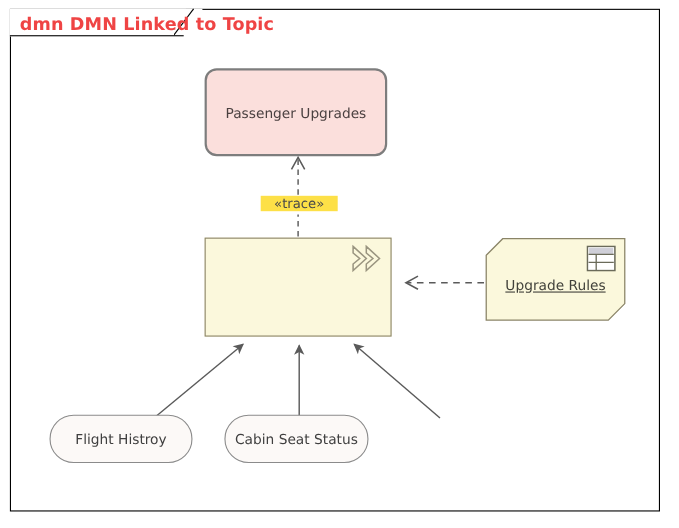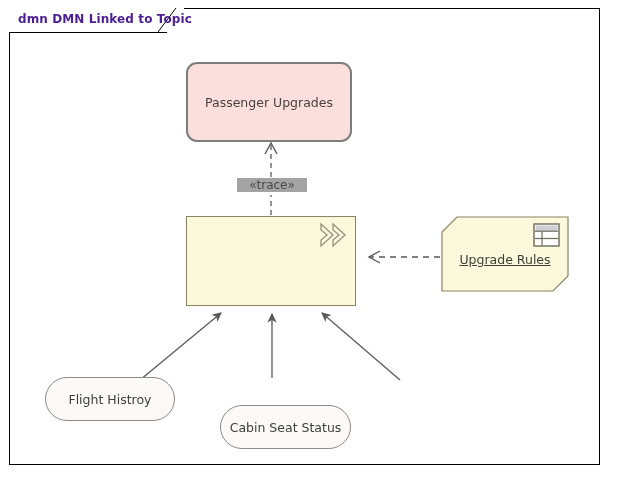--- a/index.html
+++ b/index.html
@@ -66,23 +66,23 @@
     left: 149px;
     top: -1px;
     width: 26px;
     height: 26px;
     overflow: hidden;
   }
   .tab-label {
     position: absolute;
     left: 9px;
     top: 4px;
-    font-size: 12px;
+    font-size: 16px;
     font-weight: bold;
-    color: #4c1d95;
+    color: #ef4444;
     white-space: nowrap;
     letter-spacing: 0.1px;
   }
 
   
   #wires {
     position: absolute;
     left: 0;
     top: 0;
     width: 617px;
@@ -175,35 +175,35 @@
   
   .input-pill {
     width: 130px;
     height: 44px;
     top: 377px;
     background: #FCF9F7;
     border: 1px solid #8b8b8b;
     border-radius: 32px;
   }
   .pill-a { left: 45px; }
-  .pill-b { left: 220px; width: 131px; margin-top: 28px; }
+  .pill-b { left: 204px; width: 131px; }
   .pill-c { left: 370px; width: 131px; }
   .input-pill .node-label { color: #3f3f3f; }
 
   
   .trace-label {
     position: absolute;
     left: 237px;
     top: 178px;
     width: 70px;
     text-align: center;
     font-size: 12px;
     color: #4a4a4a;
     z-index: 3;
-    background: #a3a3a3;
+    background: #fde047;
     white-space: nowrap;
   }
 </style>
 </head>
 <body>
 
 <div id="canvas">
 
   <div class="frame"></div>
 

